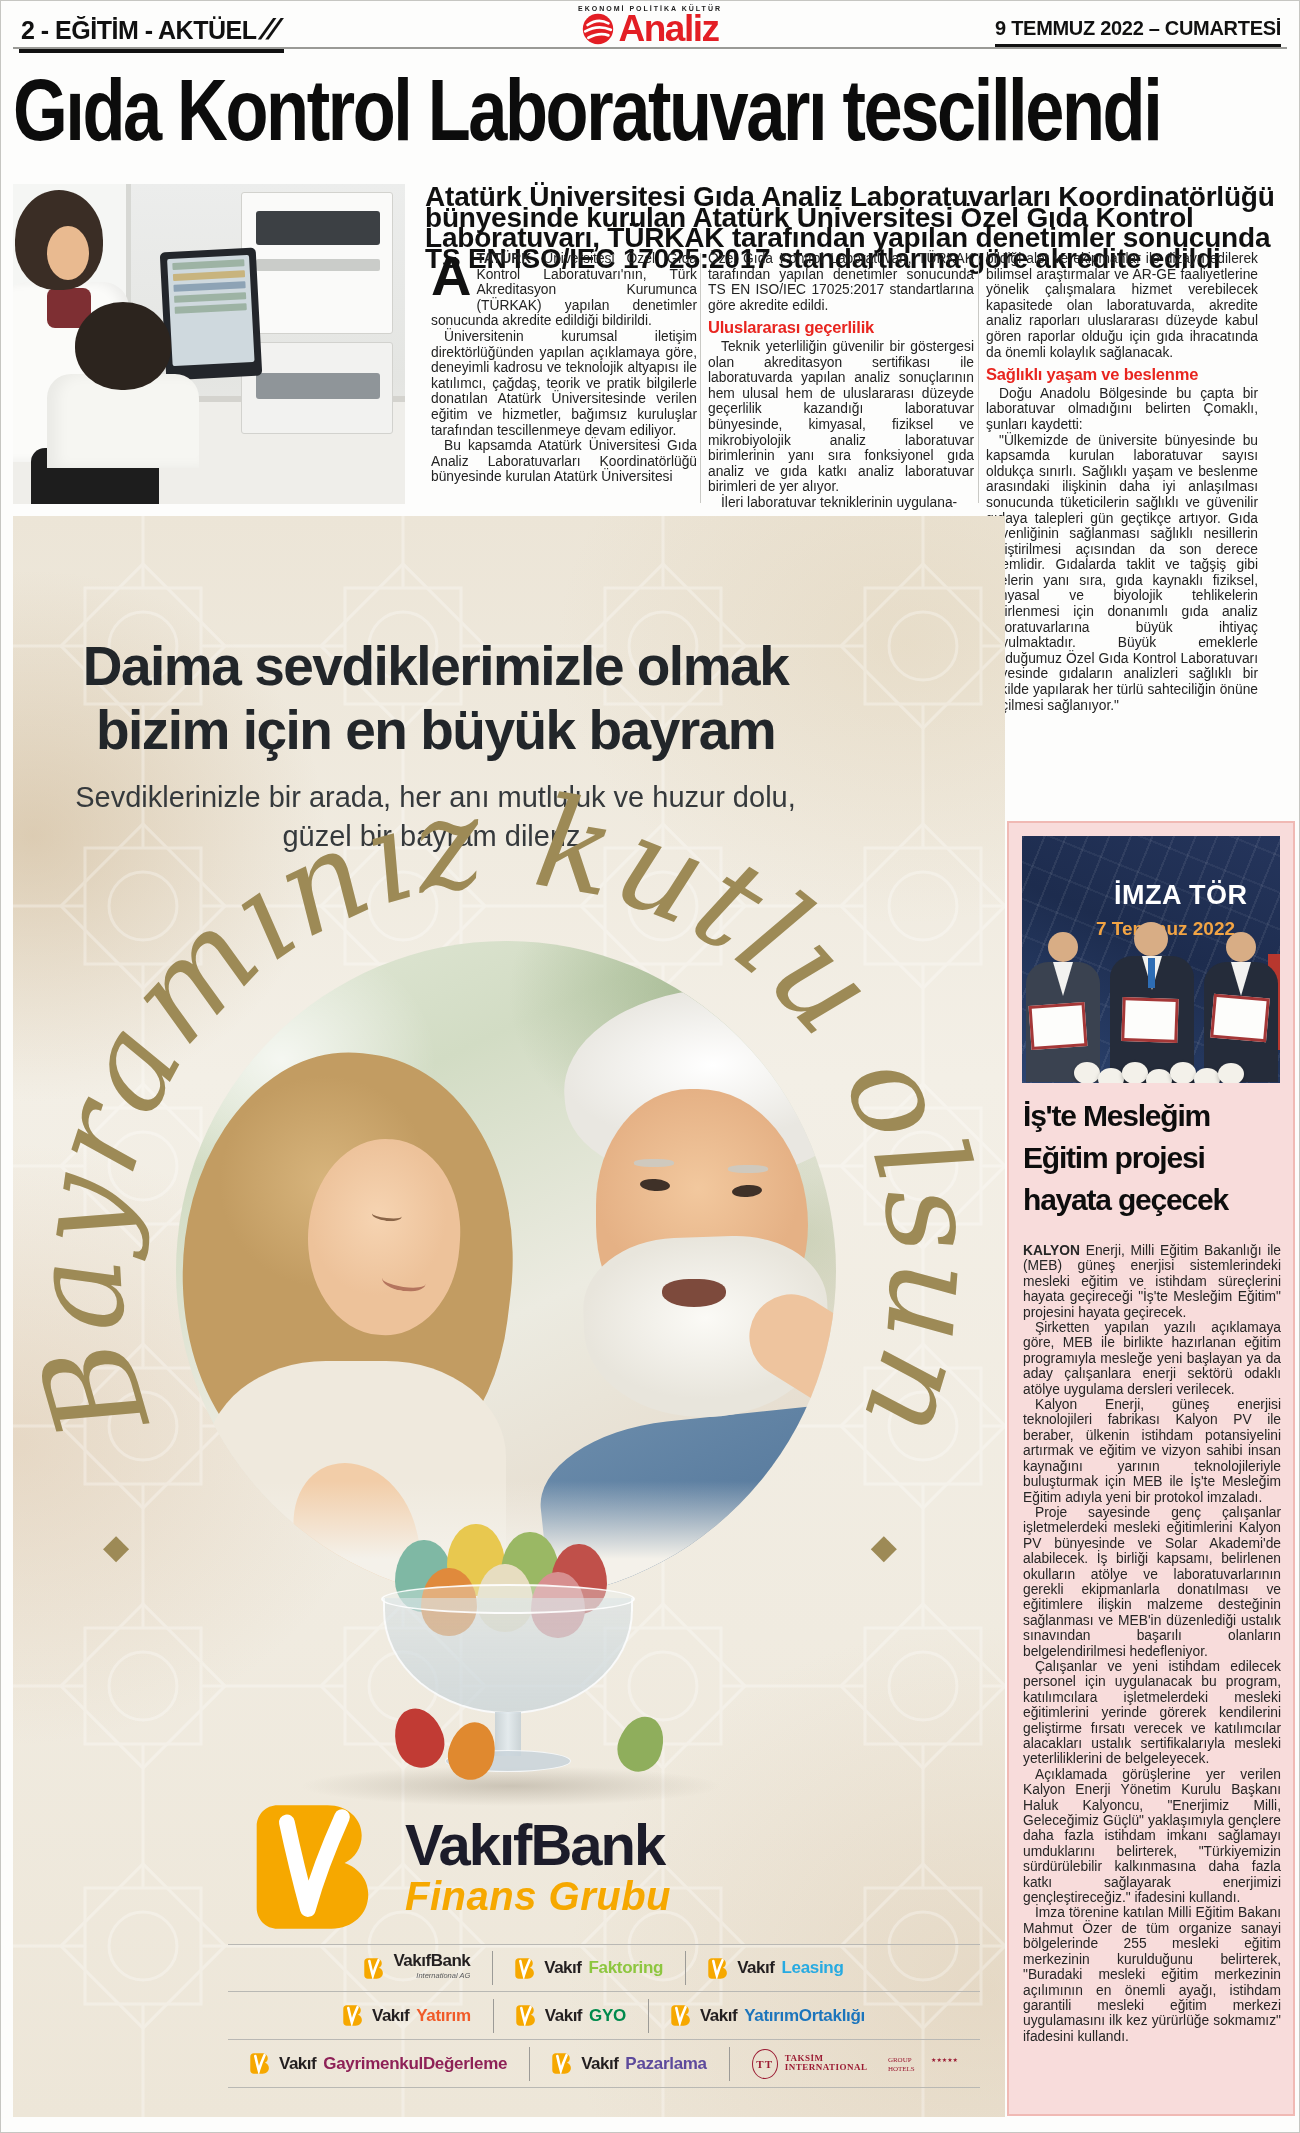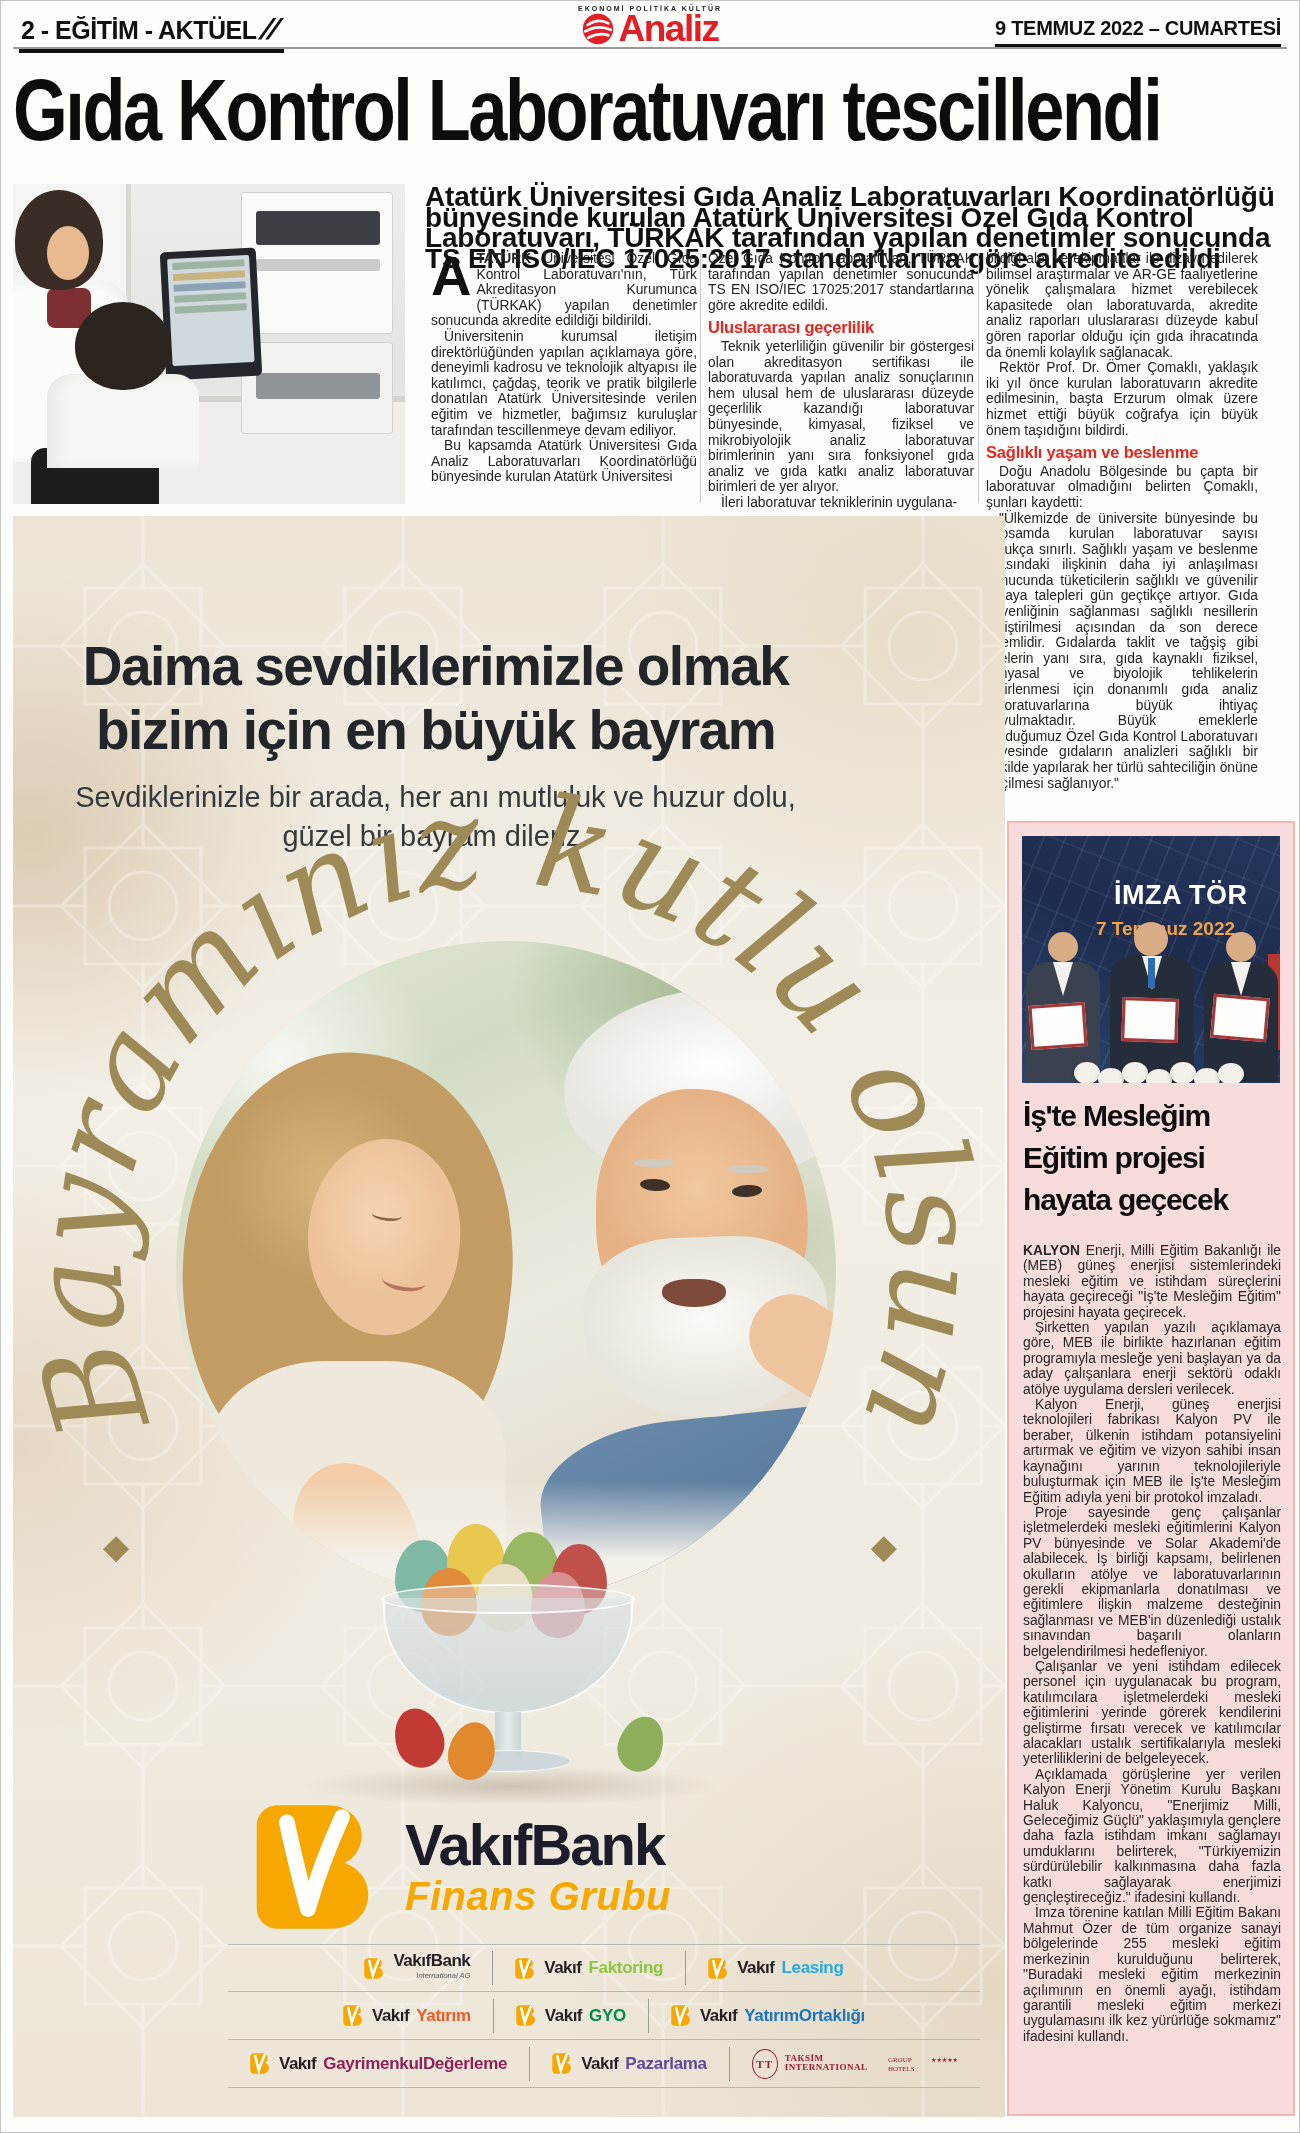--- a/index.html
+++ b/index.html
@@ -223,21 +223,20 @@
     <p class="ind">Bu kapsamda Atatürk Üniversitesi Gıda Analiz Laboratuvarları Koordinatörlüğü bünyesinde kurulan Atatürk Üniversitesi</p>
   </div>
   <div class="col col2">
     <p>Özel Gıda Kontrol Laboratuvarı, TÜRKAK tarafından yapılan denetimler sonucunda TS EN ISO/IEC 17025:2017 standartlarına göre akredite edildi.</p>
     <h3 class="redhead" style="color: rgb(232, 37, 31);">Uluslararası geçerlilik</h3>
     <p class="ind">Teknik yeterliliğin güvenilir bir göstergesi olan akreditasyon sertifikası ile laboratuvarda yapılan analiz sonuçlarının hem ulusal hem de uluslararası düzeyde geçerlilik kazandığı laboratuvar bünyesinde, kimyasal, fiziksel ve mikrobiyolojik analiz laboratuvar birimlerinin yanı sıra fonksiyonel gıda analiz ve gıda katkı analiz laboratuvar birimleri de yer alıyor.</p>
     <p class="ind">İleri laboratuvar tekniklerinin uygulana-</p>
   </div>
   <div class="col col3">
     <p>bildiği alet ve ekipmanlar ile dizayn edilerek bilimsel araştırmalar ve AR-GE faaliyetlerine yönelik çalışmalara hizmet verebilecek kapasitede olan laboratuvarda, akredite analiz raporları uluslararası düzeyde kabul gören raporlar olduğu için gıda ihracatında da önemli kolaylık sağlanacak.</p>
-    <p class="ind">Rektör Prof. Dr. Ömer Çomaklı, yaklaşık iki yıl önce kurulan laboratuvarın akredite edilmesinin, başta Erzurum olmak üzere hizmet ettiği büyük coğrafya için büyük önem taşıdığını bildirdi.</p>
     <h3 class="redhead" style="color: rgb(232, 37, 31);">Sağlıklı yaşam ve beslenme</h3>
     <p class="ind">Doğu Anadolu Bölgesinde bu çapta bir laboratuvar olmadığını belirten Çomaklı, şunları kaydetti:</p>
     <p class="ind">"Ülkemizde de üniversite bünyesinde bu kapsamda kurulan laboratuvar sayısı oldukça sınırlı. Sağlıklı yaşam ve beslenme arasındaki ilişkinin daha iyi anlaşılması sonucunda tüketicilerin sağlıklı ve güvenilir gıdaya talepleri gün geçtikçe artıyor. Gıda güvenliğinin sağlanması sağlıklı nesillerin yetiştirilmesi açısından da son derece önemlidir. Gıdalarda taklit ve tağşiş gibi hilelerin yanı sıra, gıda kaynaklı fiziksel, kimyasal ve biyolojik tehlikelerin belirlenmesi için donanımlı gıda analiz laboratuvarlarına büyük ihtiyaç duyulmaktadır. Büyük emeklerle kurduğumuz Özel Gıda Kontrol Laboratuvarı sayesinde gıdaların analizleri sağlıklı bir şekilde yapılarak her türlü sahteciliğin önüne geçilmesi sağlanıyor."</p>
   </div>
   <div class="vrule vr1"></div>
   <div class="vrule vr2"></div>
 
   <section class="ad">
     <svg class="geo" width="992" height="1601">
       <defs>

